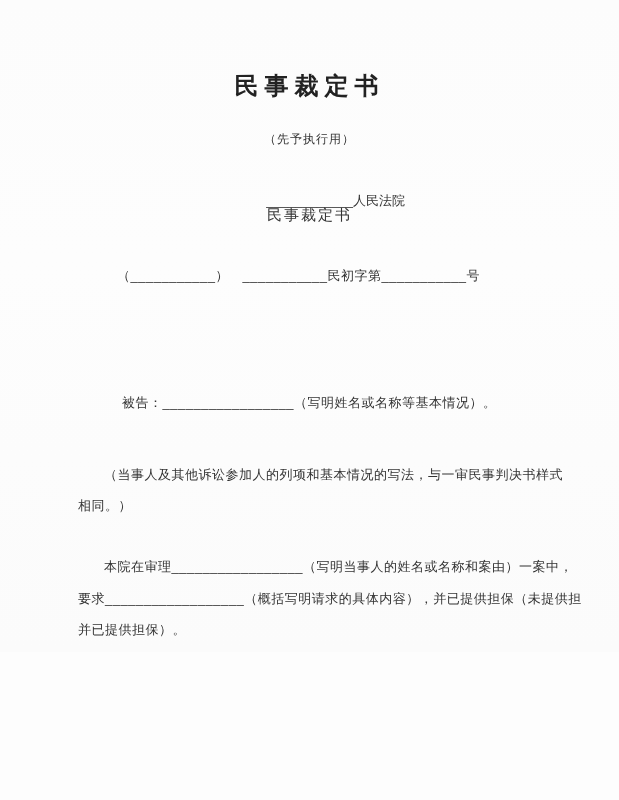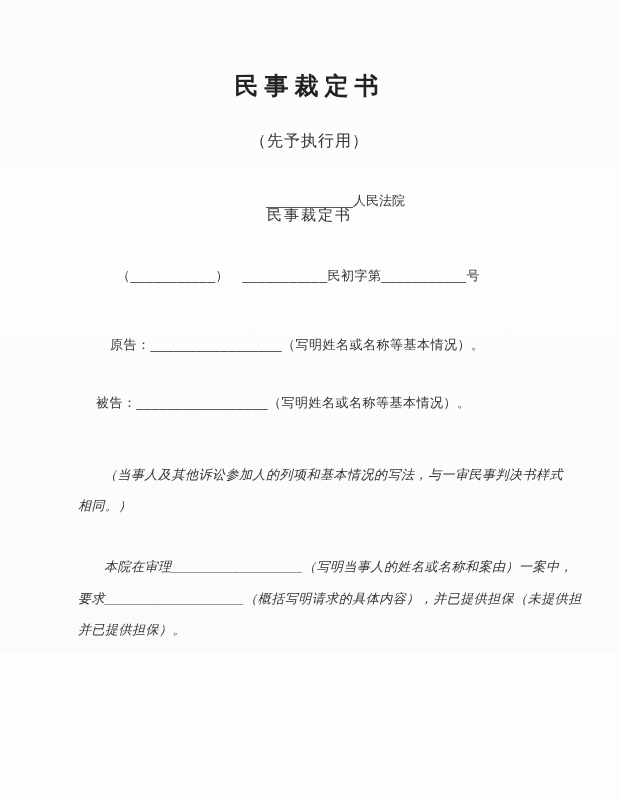--- a/index.html
+++ b/index.html
@@ -38,21 +38,21 @@
     letter-spacing: 6px;
     color: #222222;
     white-space: pre;
   }
   .doc-subtitle {
     position: absolute;
     top: 131px;
     left: 0;
     width: 100%;
     text-align: center;
-    font-size: 16px;
+    font-size: 12px;
     letter-spacing: 1px;
     white-space: pre;
   }
   .court-line {
     position: absolute;
     top: 177px;
     left: 0;
     width: 100%;
     text-align: center;
     transform: translateX(19px);
@@ -72,21 +72,21 @@
   .case-line {
     top: 267px;
     left: 117px;
   }
   .plaintiff-line {
     top: 336px;
     left: 110px;
   }
   .defendant-line {
     top: 394px;
-    left: 96px;
+    left: 122px;
   }
   .para {
     position: absolute;
     left: 78px;
     width: 480px;
     font-size: 13px;
     letter-spacing: 0.5px;
   }
   .note-para {
     top: 459px;
@@ -95,21 +95,20 @@
     line-height: 31px;
   }
   .body-para {
     top: 551px;
   }
   .body-para .pline {
     line-height: 31.5px;
   }
   .pline {
     white-space: pre;
-    font-style: italic;
   }
   .pline.indent {
     padding-left: 26px;
   }
 </style>
 </head>
 <body>
 
 <div class="page">
 
@@ -118,21 +117,20 @@
   <div class="doc-subtitle">（先予执行用）</div>
 
   <div class="court-line">
     <span>____________</span><span>人民法院</span>
   </div>
 
   <div class="doc-type-line">民事裁定书</div>
 
   <div class="line case-line">（___________）　___________民初字第___________号</div>
 
-  <div class="line plaintiff-line">原告：_________________（写明姓名或名称等基本情况）。</div>
 
   <div class="line defendant-line">被告：_________________（写明姓名或名称等基本情况）。</div>
 
   <div class="para note-para">
     <div class="pline indent">（当事人及其他诉讼参加人的列项和基本情况的写法，与一审民事判决书样式</div>
     <div class="pline">相同。）</div>
   </div>
 
   <div class="para body-para">
     <div class="pline indent">本院在审理_________________（写明当事人的姓名或名称和案由）一案中，</div>

